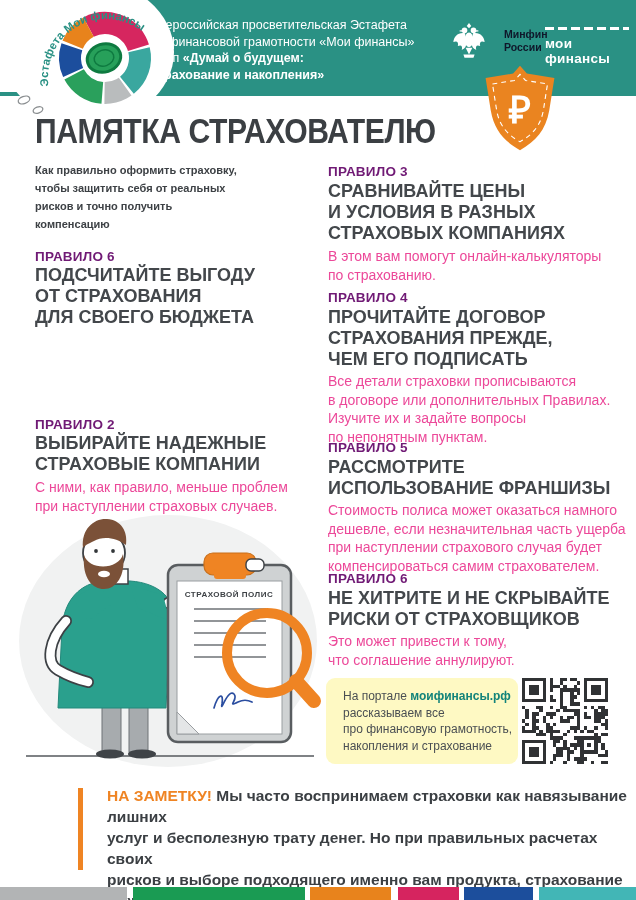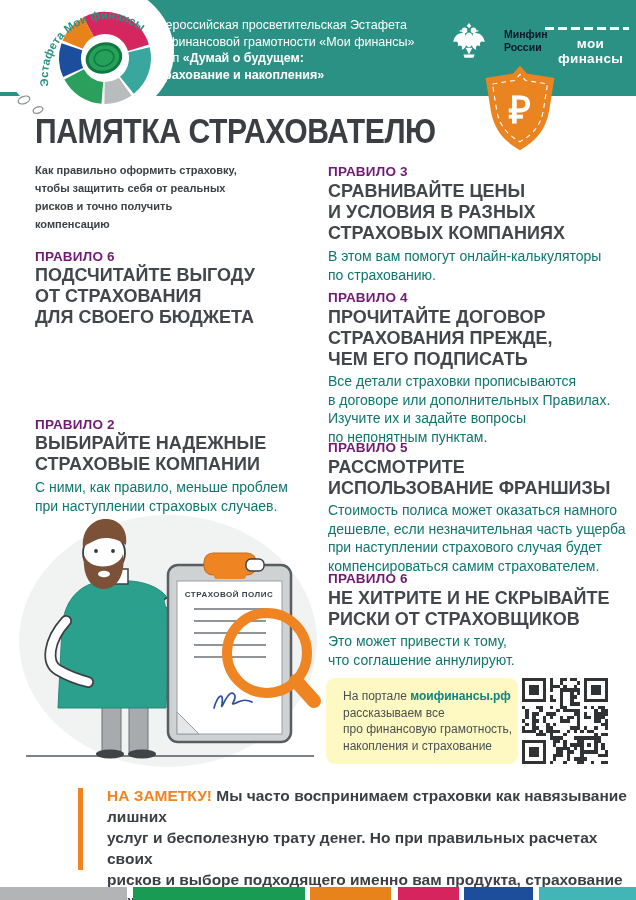--- a/index.html
+++ b/index.html
@@ -5,37 +5,37 @@
   html,body{margin:0;padding:0;background:#e9e9e9;}
   .page{position:relative;width:636px;height:900px;background:#ffffff;overflow:hidden;
         font-family:"Liberation Sans", sans-serif;}
   
   .hdr{position:absolute;left:0;top:0;width:636px;height:96px;background:#2a9184;}
   .hdr-copy{position:absolute;left:151px;top:17px;color:#ffffff;font-size:12.5px;
             line-height:16.5px;white-space:pre-line;font-weight:500;}
   .hdr-copy b{font-weight:800;}
   .minfin{position:absolute;left:452px;top:22px;display:flex;align-items:center;gap:18px;color:#0f172a;}
   .minfin-label{font-size:10.5px;line-height:13px;font-weight:600;white-space:pre-line;}
-  .mf-brand{position:absolute;left:545px;top:27px;color:#fff;text-align:center;}
+  .mf-brand{position:absolute;left:545px;top:27px;color:#fff;}
   .mf-dashes{width:84px;height:3px;margin-bottom:6px;
              background:repeating-linear-gradient(90deg,#fff 0 9px,transparent 9px 13px);}
   .mf-name{font-size:13.5px;font-weight:800;letter-spacing:.3px;}
   .logo-wrap{position:absolute;left:0;top:0;width:180px;height:136px;}
   
   .shield{position:absolute;left:477px;top:63px;width:86px;height:90px;z-index:5;}
   
   .title{position:absolute;left:35px;top:111px;font-size:35px;font-weight:800;color:#3b3f43;
          letter-spacing:-0.5px;transform:scaleX(.86);transform-origin:left top;white-space:nowrap;}
   
   .intro{position:absolute;left:35px;top:161px;width:300px;font-size:11px;font-weight:700;
          color:#3d4145;line-height:18px;white-space:pre-line;}
   .rule-label{position:absolute;font-size:13.5px;font-weight:800;color:#701a75;letter-spacing:.2px;}
   .rule-head{position:absolute;font-size:18px;font-weight:700;color:#43474b;line-height:21px;
              white-space:pre-line;}
-  .rule-body{position:absolute;font-size:14px;font-weight:400;color:#0f766e;line-height:18.5px;
+  .rule-body{position:absolute;font-size:14px;font-weight:400;color:#ec4899;line-height:18.5px;
              white-space:pre-line;}
   
   .illu{position:absolute;left:18px;top:503px;width:304px;height:272px;}
   
   .qrbox{position:absolute;left:326px;top:678px;width:192px;height:86px;background:#fef9c3;
          border-radius:9px;}
   .qr-text{position:absolute;left:17px;top:10px;width:172px;font-size:12px;line-height:16.5px;
            color:#4a4f53;white-space:pre-line;}
   .qr-text b{color:#12837a;font-weight:800;}
   .qrcode{position:absolute;left:522px;top:678px;width:86px;height:86px;}

